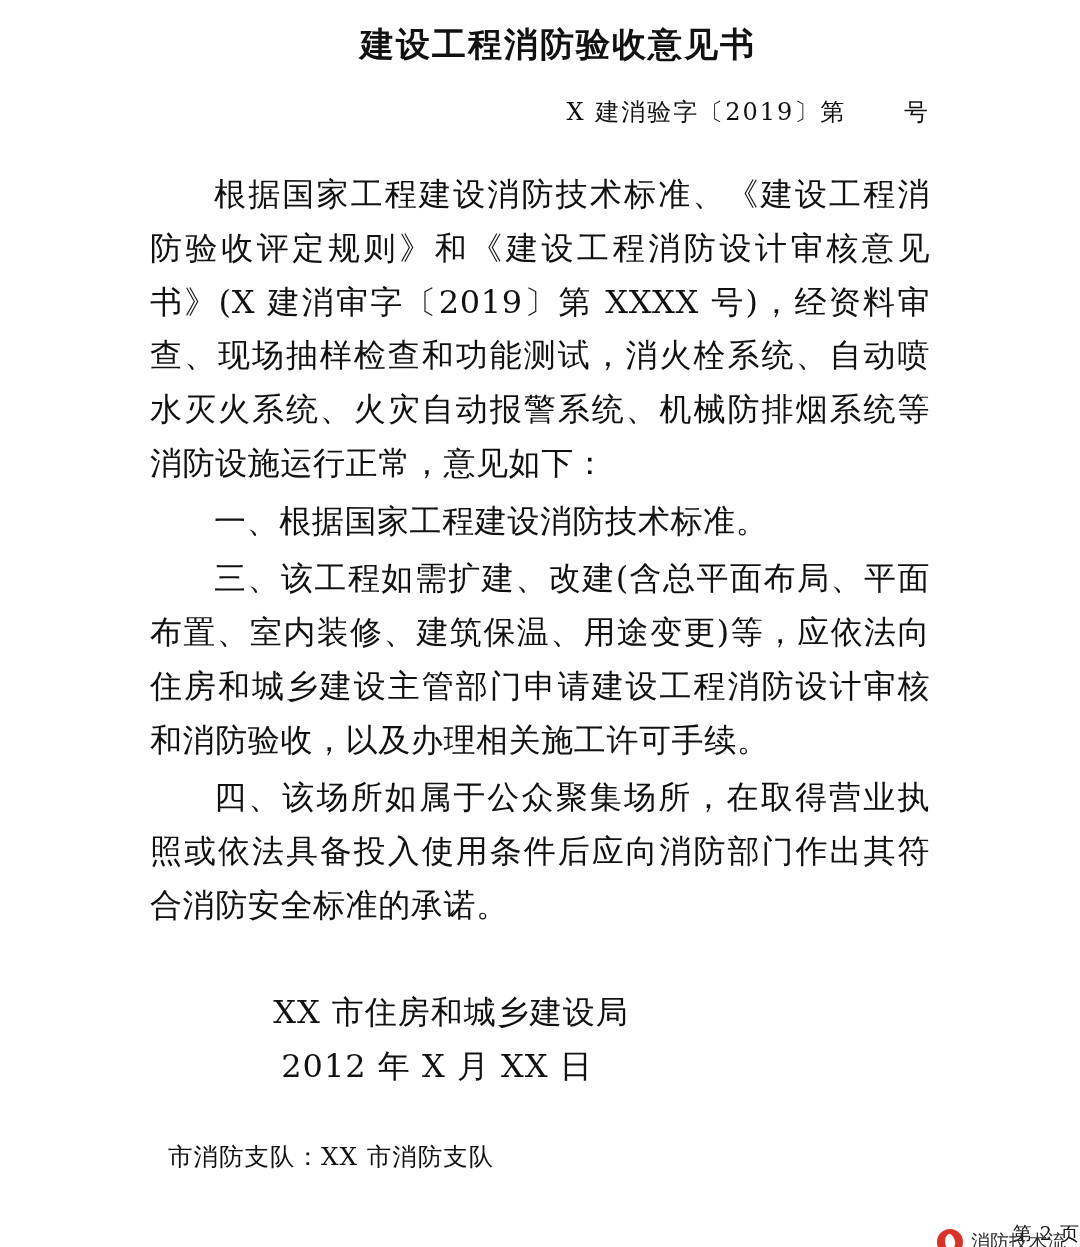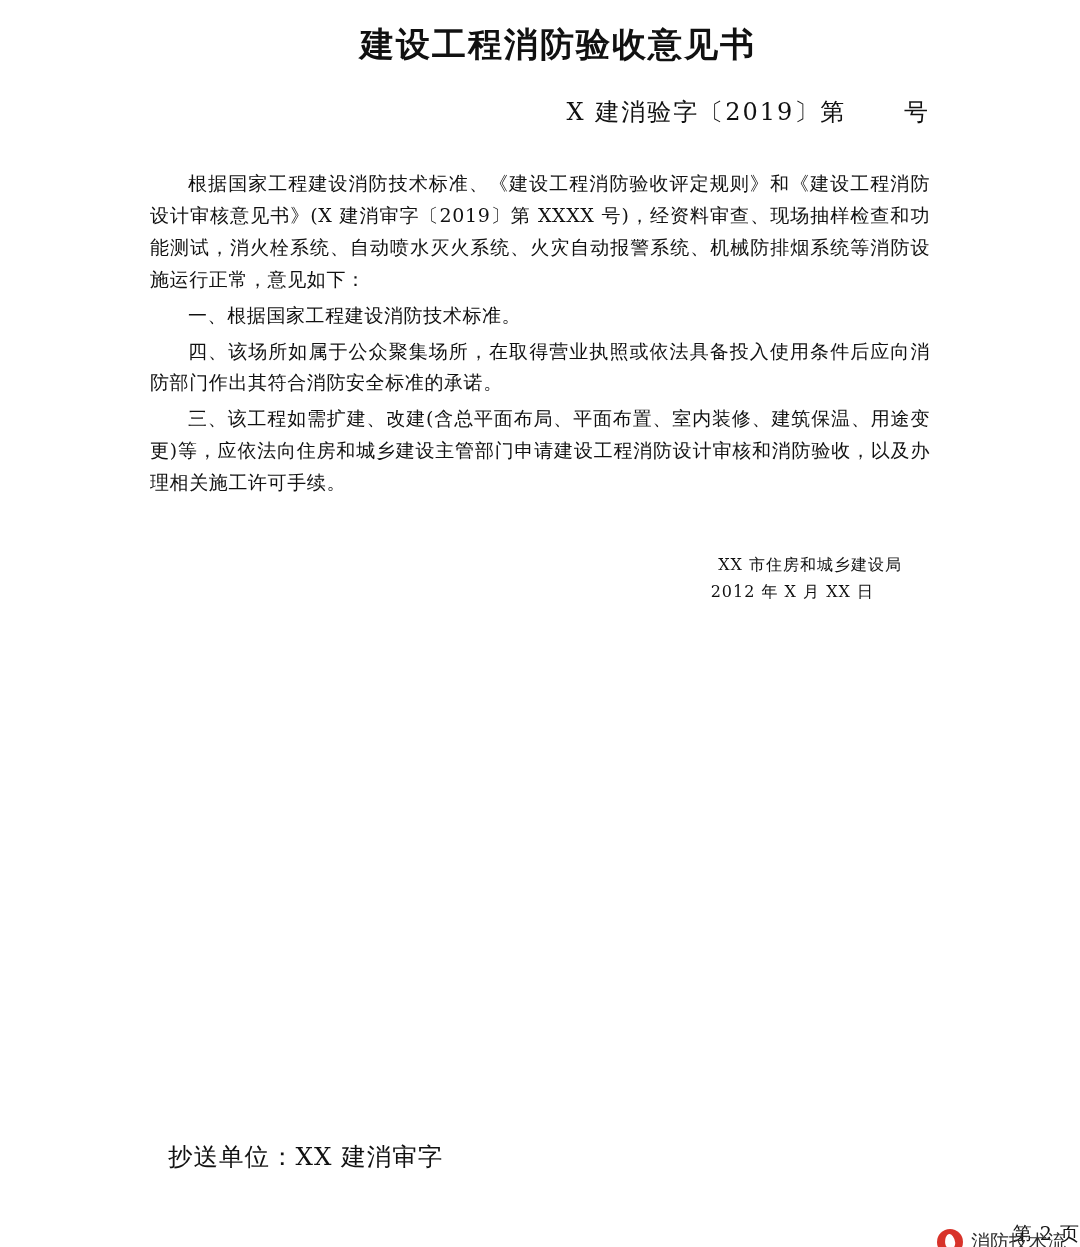--- a/index.html
+++ b/index.html
@@ -33,36 +33,36 @@
   }
   .doc-number {
     text-align: right;
     font-size: 24px;
     margin: 28px 150px 16px 0;
     letter-spacing: 2px;
     white-space: pre;
   }
   .body-block {
     margin: 40px 150px 0 150px;
-    font-size: 19px;
+    font-size: 32px;
     line-height: 1.68;
     letter-spacing: 0.6px;
     text-align: justify;
   }
   .para {
     text-indent: 2em;
     margin: 0 0 2px 0;
   }
   .para + .para {
     margin-top: 4px;
   }
   .signature {
     margin: 52px 150px 0 0;
-    text-align: right;
-    font-size: 16px;
+    text-align: center;
+    font-size: 32px;
     line-height: 1.7;
     letter-spacing: 1px;
   }
   .sig-line {
     display: block;
     padding-right: 28px;
   }
   .sig-line.date {
     padding-right: 56px;
   }
@@ -122,30 +122,30 @@
 
 <div class="page">
 
   <h1 class="doc-title">建设工程消防验收意见书</h1>
 
   <div class="doc-number">X 建消验字〔2019〕第      号</div>
 
   <div class="body-block">
     <p class="para">根据国家工程建设消防技术标准、《建设工程消防验收评定规则》和《建设工程消防设计审核意见书》(X 建消审字〔2019〕第 XXXX 号)，经资料审查、现场抽样检查和功能测试，消火栓系统、自动喷水灭火系统、火灾自动报警系统、机械防排烟系统等消防设施运行正常，意见如下：</p>
     <p class="para">一、根据国家工程建设消防技术标准。</p>
+    <p class="para">三、该工程如需扩建、改建(含总平面布局、平面布置、室内装修、建筑保温、用途变更)等，应依法向住房和城乡建设主管部门申请建设工程消防设计审核和消防验收，以及办理相关施工许可手续。</p>
     <p class="para">四、该场所如属于公众聚集场所，在取得营业执照或依法具备投入使用条件后应向消防部门作出其符合消防安全标准的承诺。</p>
-    <p class="para">三、该工程如需扩建、改建(含总平面布局、平面布置、室内装修、建筑保温、用途变更)等，应依法向住房和城乡建设主管部门申请建设工程消防设计审核和消防验收，以及办理相关施工许可手续。</p>
   </div>
 
   <div class="signature">
     <span class="sig-line">XX 市住房和城乡建设局</span>
     <span class="sig-line date">2012 年 X 月 XX 日</span>
   </div>
 
-  <div class="cc-line">抄送单位：XX 建消审字</div>
+  <div class="cc-line">市消防支队：XX 市消防支队</div>
 
   <div class="page-footer">第 2 页</div>
 
   <div class="watermark">
     <span class="wm-badge"></span>
     <span class="wm-text">消防技术流</span>
   </div>
 
 </div>
 

